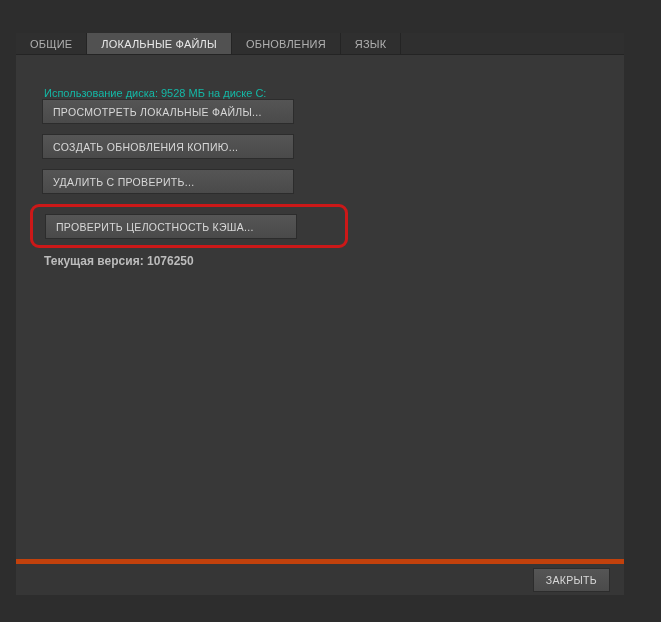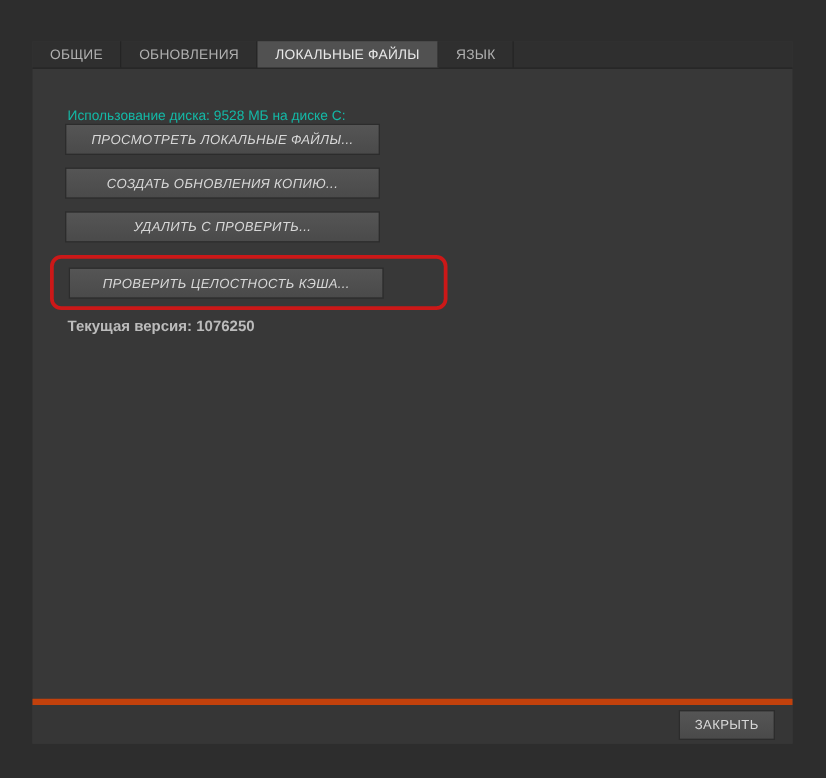--- a/index.html
+++ b/index.html
@@ -6,21 +6,21 @@
   html, body { width: 661px; height: 622px; overflow: hidden; }
   body {
     background: #2d2d2d;
     font-family: Arial, "Helvetica Neue", sans-serif;
     font-size: 11px;
     color: #b8b8b8;
     position: relative;
   }
   .window {
     position: absolute;
-    left: 26px;
+    left: 16px;
     top: 33px;
     width: 608px;
     height: 562px;
     background: #383838;
     display: flex;
     flex-direction: column;
   }
   .tabs {
     display: flex;
     height: 22px;
@@ -56,24 +56,23 @@
     display: block;
     width: 252px;
     height: 25px;
     line-height: 25px;
     padding: 0 10px;
     margin-bottom: 10px;
     background: linear-gradient(to bottom, #555555, #4a4a4a);
     border: 1px solid #2c2c2c;
     color: #d8d8d8;
     font-size: 10.5px;
-    text-align: center;
+    text-align: left;
     cursor: pointer;
     letter-spacing: 0.3px;
-    font-style: italic;
   }
   .highlight-wrap {
     position: relative;
     width: 318px;
     margin-left: -12px;
     margin-bottom: 6px;
     padding: 7px 12px 6px 12px;
     border: 3px solid #cc1818;
     border-radius: 9px;
   }
@@ -106,22 +105,22 @@
     letter-spacing: 0.3px;
   }
 </style>
 </head>
 <body>
 
 <div class="window">
 
   <div class="tabs">
     <div class="tab">ОБЩИЕ</div>
+    <div class="tab active">ЛОКАЛЬНЫЕ ФАЙЛЫ</div>
     <div class="tab">ОБНОВЛЕНИЯ</div>
-    <div class="tab active">ЛОКАЛЬНЫЕ ФАЙЛЫ</div>
     <div class="tab">ЯЗЫК</div>
     <div class="tabs-fill"></div>
   </div>
 
   <div class="content">
     <div class="disk-line">Использование диска: 9528 МБ на диске C:</div>
 
     <button class="btn">ПРОСМОТРЕТЬ ЛОКАЛЬНЫЕ ФАЙЛЫ...</button>
     <button class="btn">СОЗДАТЬ ОБНОВЛЕНИЯ КОПИЮ...</button>
     <button class="btn">УДАЛИТЬ С ПРОВЕРИТЬ...</button>

